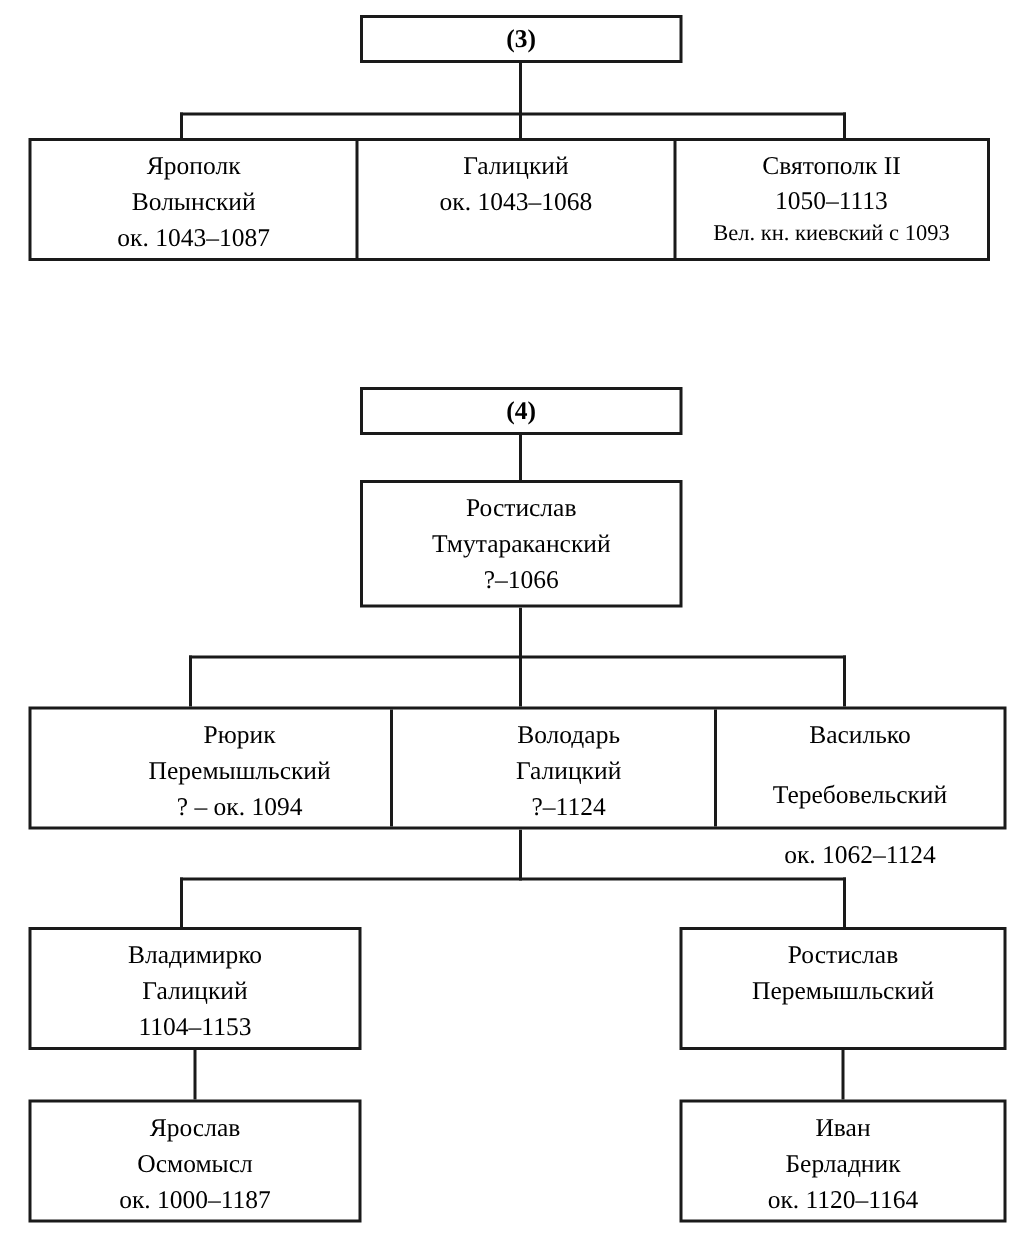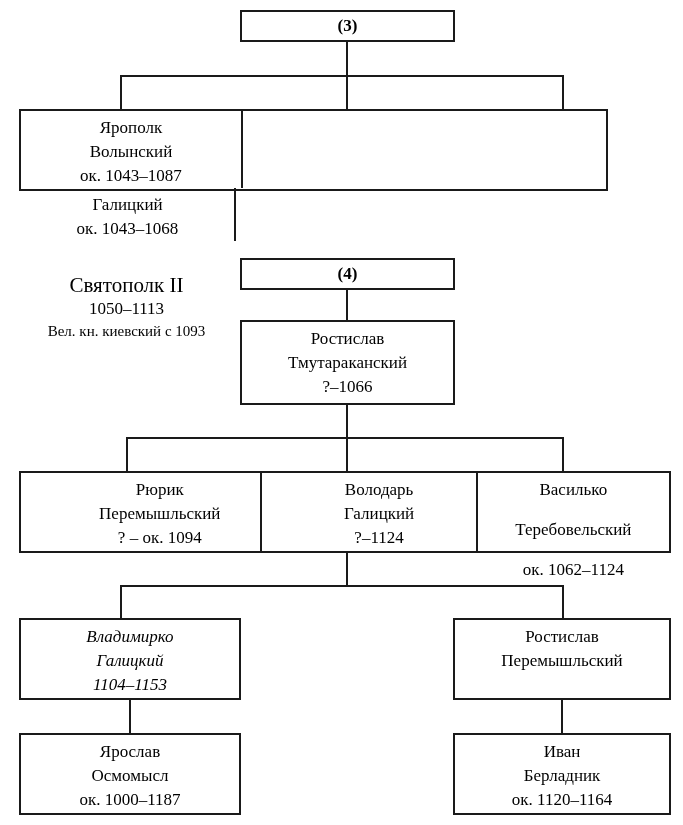--- a/index.html
+++ b/index.html
@@ -104,32 +104,32 @@
   <div class="tag-box" style="left:240px; top:10px; width:215px; height:32px;">(3)</div>
 
   <div class="vline" style="left:346px; top:42px; height:35px;"></div>
 
   <div class="hline" style="left:120px; top:75px; width:444px;"></div>
 
   <div class="vline" style="left:120px; top:75px; height:36px;"></div>
   <div class="vline" style="left:346px; top:75px; height:36px;"></div>
   <div class="vline" style="left:562px; top:75px; height:36px;"></div>
 
-  <div class="group-row" style="left:19px; top:109px; width:589px; height:82px;flex-direction:column;">
+  <div class="group-row" style="left:19px; top:92px; width:641px; height:82px;">
     <div class="cell" style="width:222px;">
       <span class="line">Ярополк</span>
       <span class="line">Волынский</span>
       <span class="line">ок. 1043–1087</span>
     </div>
     <div class="cell" style="width:215px;">
       <span class="line">Галицкий</span>
       <span class="line">ок. 1043–1068</span>
     </div>
     <div class="cell small" style="width:211px;">
-      <span class="line" style="font-size:21px;margin-top:28px;">Святополк II</span>
+      <span class="line" style="font-size:17px;">Святополк II</span>
       <span class="line" style="font-size:17px;">1050–1113</span>
       <span class="line">Вел. кн. киевский с 1093</span>
     </div>
   </div>
 
   <div class="tag-box" style="left:240px; top:258px; width:215px; height:32px;">(4)</div>
 
   <div class="vline" style="left:346px; top:290px; height:31px;"></div>
 
   <div class="box" style="left:240px; top:320px; width:215px; height:85px;">
@@ -160,21 +160,21 @@
       <span class="line">Теребовельский</span>
       <span class="line">ок. 1062–1124</span>
     </div>
   </div>
 
   <div class="vline" style="left:346px; top:553px; height:34px;"></div>
   <div class="hline" style="left:120px; top:585px; width:444px;"></div>
   <div class="vline" style="left:120px; top:585px; height:35px;"></div>
   <div class="vline" style="left:562px; top:585px; height:35px;"></div>
 
-  <div class="box" style="left:19px; top:618px; width:222px; height:82px;font-style:italic;">
+  <div class="box" style="left:19px; top:618px; width:222px; height:82px;">
     <span class="line">Владимирко</span>
     <span class="line">Галицкий</span>
     <span class="line">1104–1153</span>
   </div>
 
   <div class="box" style="left:453px; top:618px; width:218px; height:82px;">
     <span class="line">Ростислав</span>
     <span class="line">Перемышльский</span>
   </div>
 

